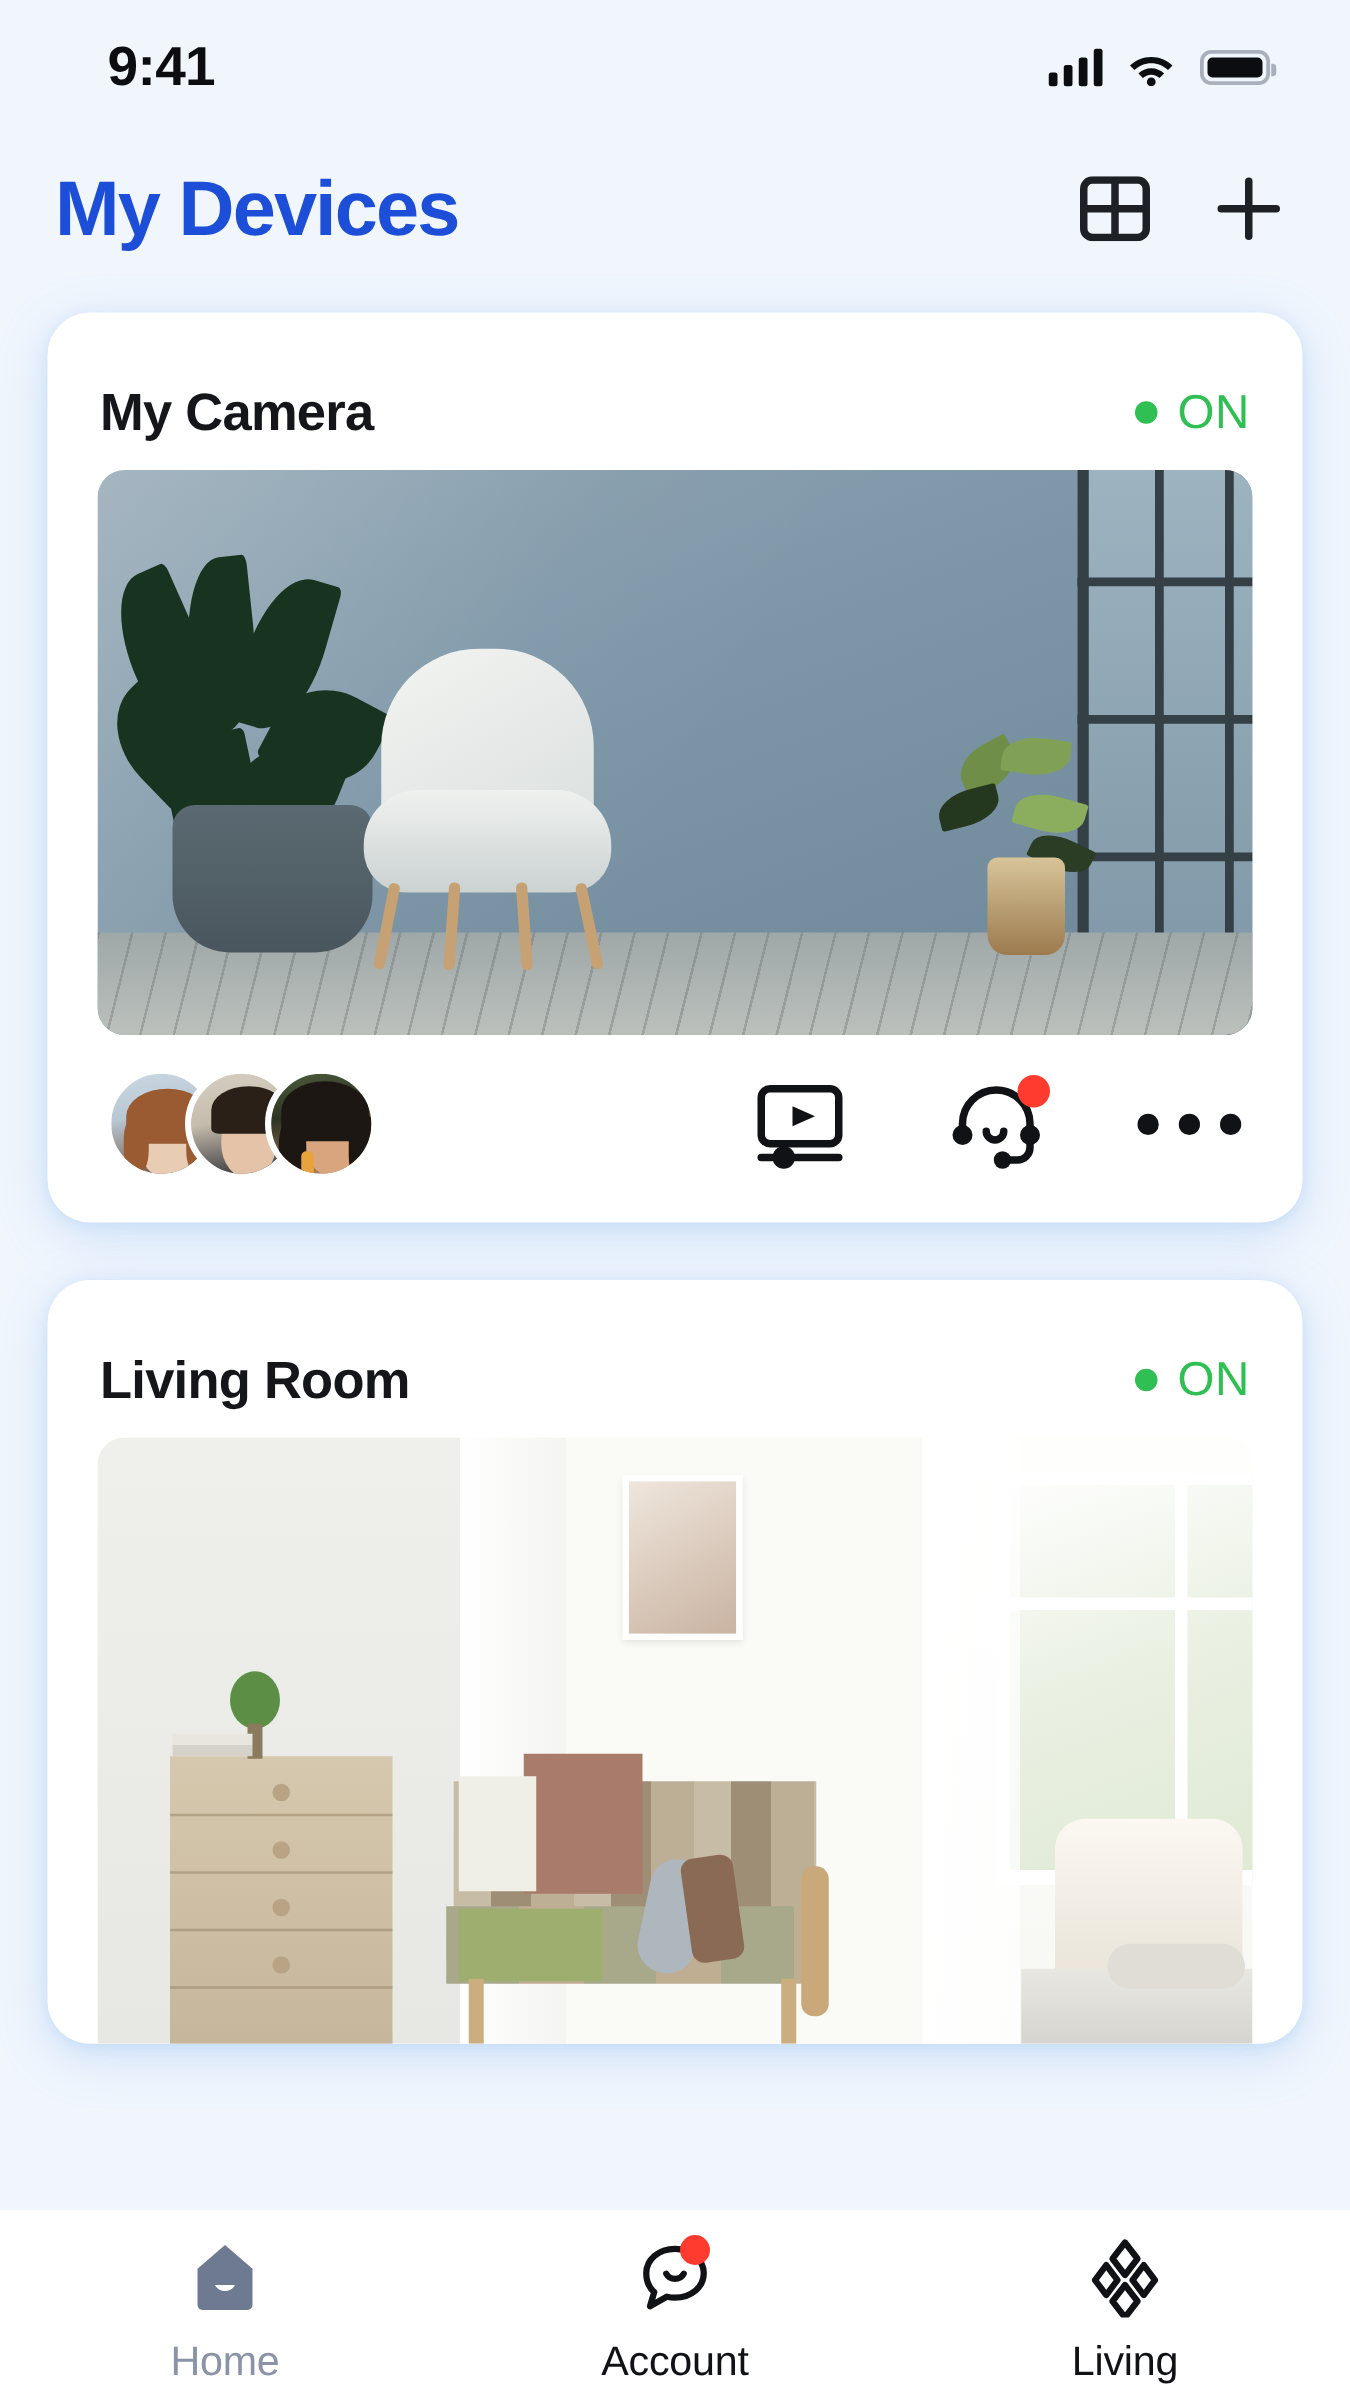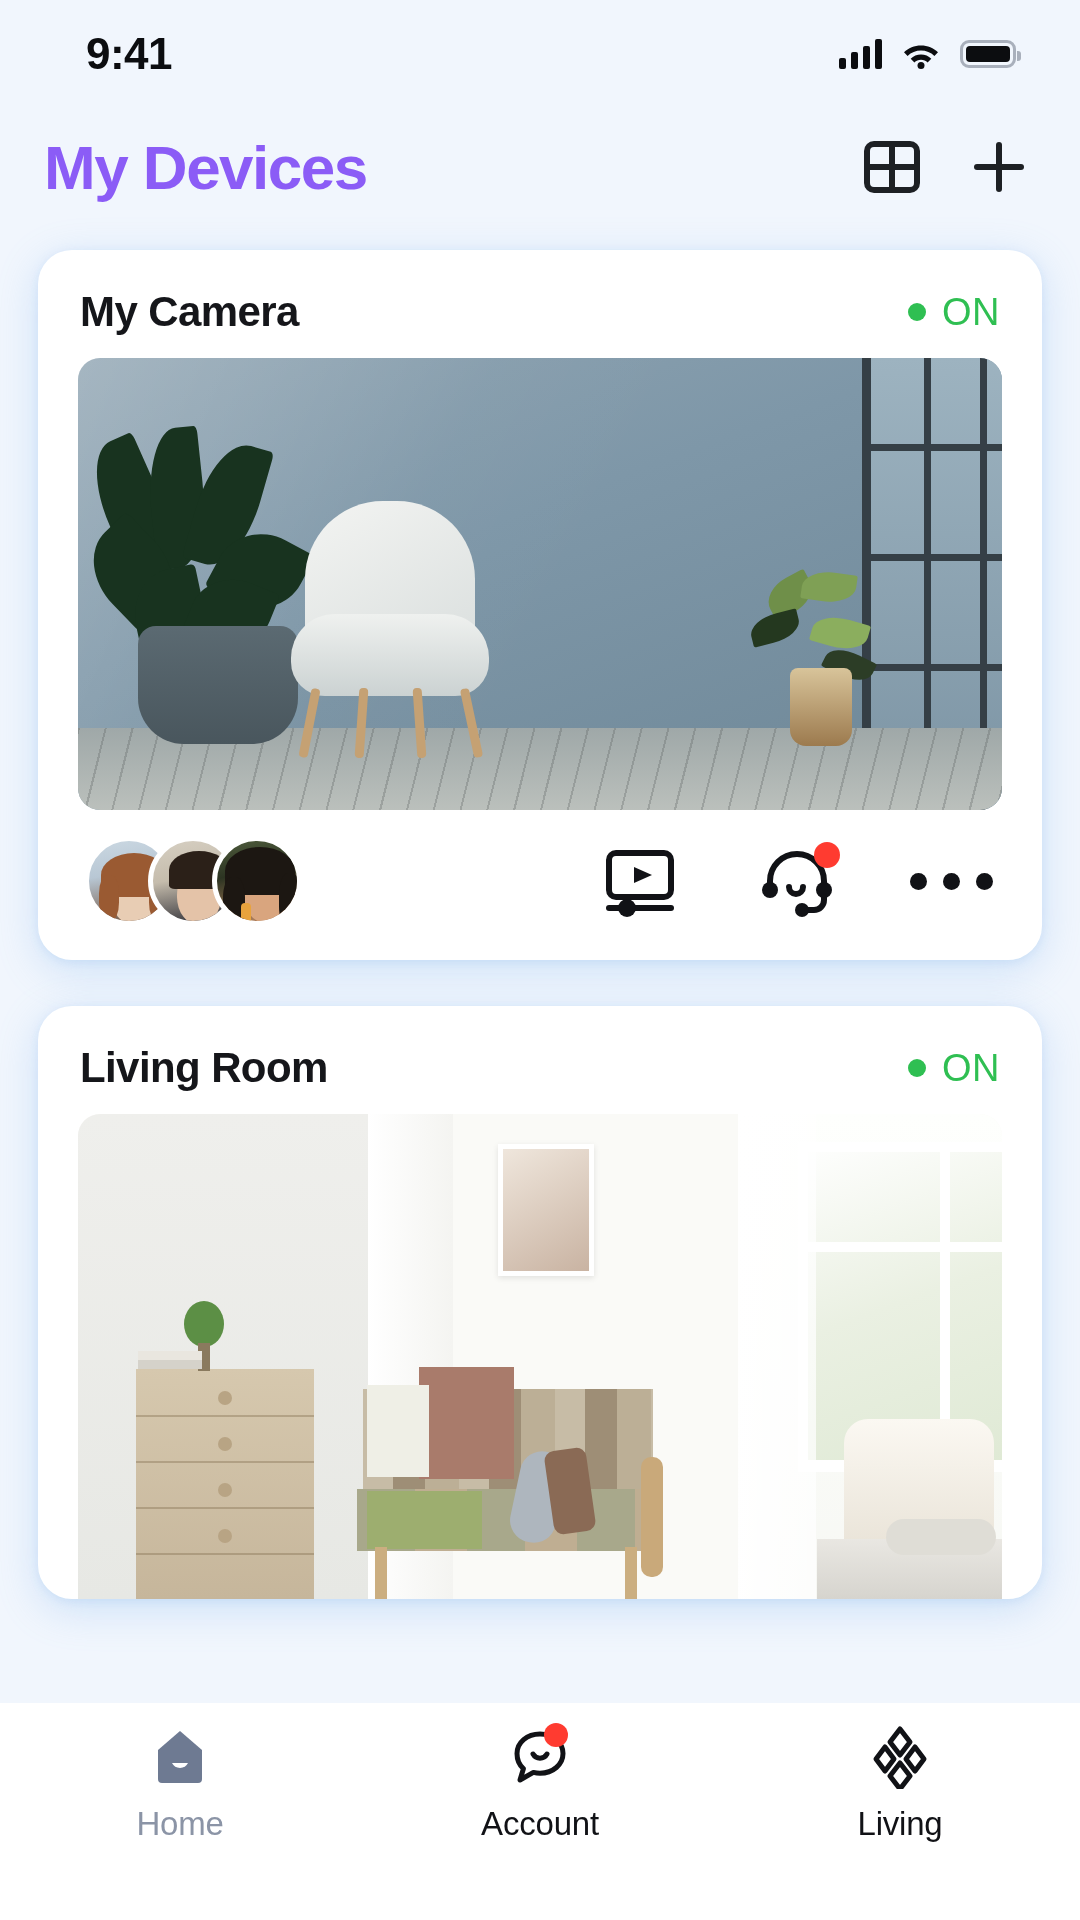--- a/index.html
+++ b/index.html
@@ -35,35 +35,35 @@
     background:#A9B0BC; border-radius:0 3px 3px 0;
   }
   .batt span { display:block; width:100%; height:100%; background:#0C0D10; border-radius:4px; }
 
   
   .header {
     position:absolute; top:112px; left:0; right:0; height:110px;
     display:flex; align-items:center; justify-content:space-between;
     padding:0 52px 0 44px;
   }
-  .page-title { font-size:62px; font-weight:700; color:#8b5cf6; letter-spacing:-1.5px; }
+  .page-title { font-size:62px; font-weight:700; color:#1d4ed8; letter-spacing:-1.5px; }
   .head-actions { display:flex; align-items:center; gap:50px; }
   .grid-icon { width:56px; height:52px; }
   .plus-icon { width:58px; height:58px; }
 
   
   .scroll { position:absolute; top:250px; left:0; right:0; bottom:175px; }
   .card {
     position:relative; margin:0 38px 46px 38px; background:#FFFFFF;
     border-radius:34px;
     box-shadow:0 10px 40px rgba(120,175,235,0.30), 0 2px 10px rgba(150,190,240,0.22);
   }
   .card-head {
     display:flex; align-items:center; justify-content:space-between;
-    padding:38px 42px 22px 42px;
+    padding:56px 42px 22px 42px;
   }
   .card-title { font-size:42px; font-weight:700; color:#15161A; letter-spacing:-0.6px; }
   .status { display:flex; align-items:center; gap:16px; }
   .dot { width:18px; height:18px; border-radius:50%; background:#2FBF52; display:block; }
   .status-text { font-size:38px; font-weight:500; color:#2FBF52; letter-spacing:0.5px; }
 
   .preview { margin:0 40px; border-radius:22px; overflow:hidden; position:relative; }
   .preview.cam1 { height:452px; }
   .preview.cam2 { height:485px; border-radius:22px 22px 0 0; }
 
@@ -150,21 +150,21 @@
   .acts { display:flex; align-items:center; gap:72px; }
   .act { position:relative; width:82px; height:82px;
          display:flex; align-items:center; justify-content:center; }
   .badge { position:absolute; top:2px; right:-2px; width:26px; height:26px;
            border-radius:50%; background:#FF3B30; }
   .dots3 { display:flex; gap:16px; align-items:center; }
   .dots3 i { width:17px; height:17px; border-radius:50%; background:#111216; display:block; }
 
   
   .tabbar {
-    position:absolute; left:0; right:0; bottom:0; height:217px;
+    position:absolute; left:0; right:0; bottom:0; height:152px;
     background:#FFFFFF; display:flex; align-items:flex-start;
     padding-top:22px;
   }
   .tab { flex:1; display:flex; flex-direction:column; align-items:center; gap:16px; position:relative; }
   .tab-ico { position:relative; width:64px; height:64px;
              display:flex; align-items:center; justify-content:center; }
   .tab-label { font-size:33px; font-weight:400; color:#111216; letter-spacing:-0.2px; }
   .tab-label.muted { color:#8B94A6; }
   .tab-badge { position:absolute; top:-2px; right:4px; width:24px; height:24px;
                border-radius:50%; background:#FF3B30; }

